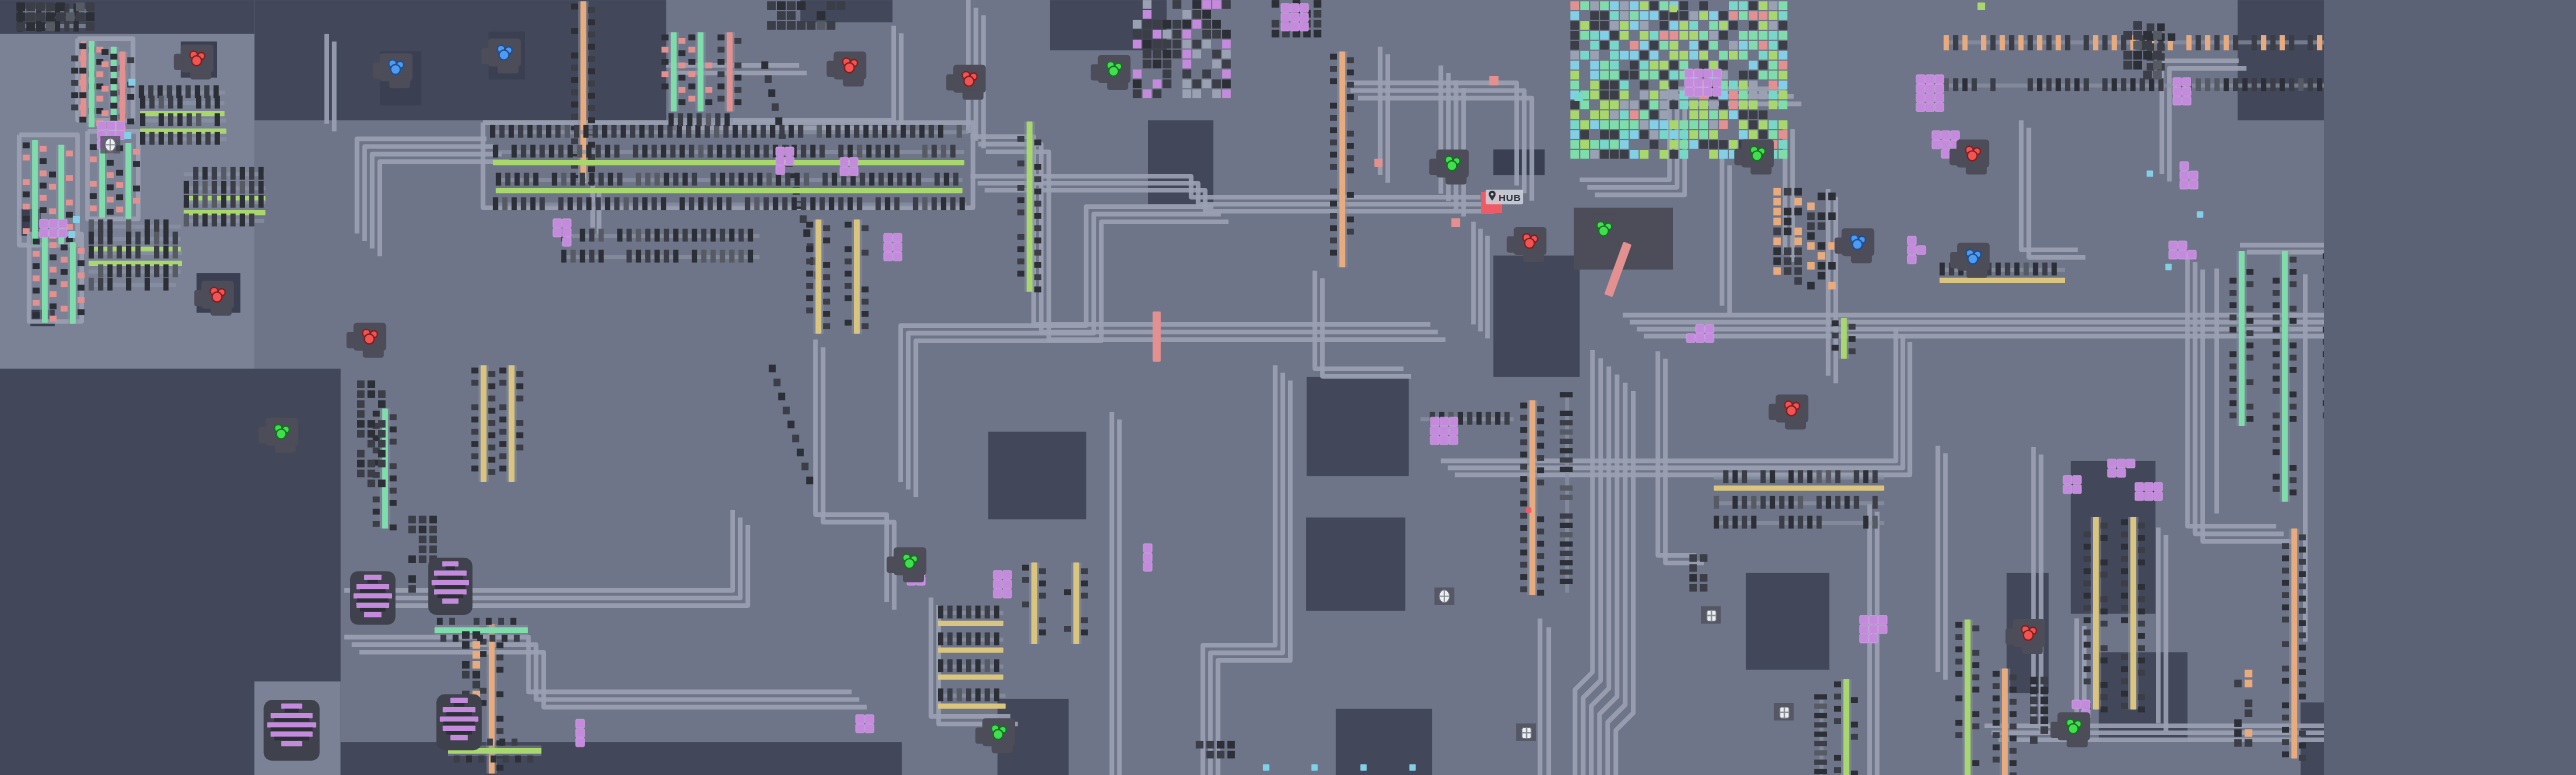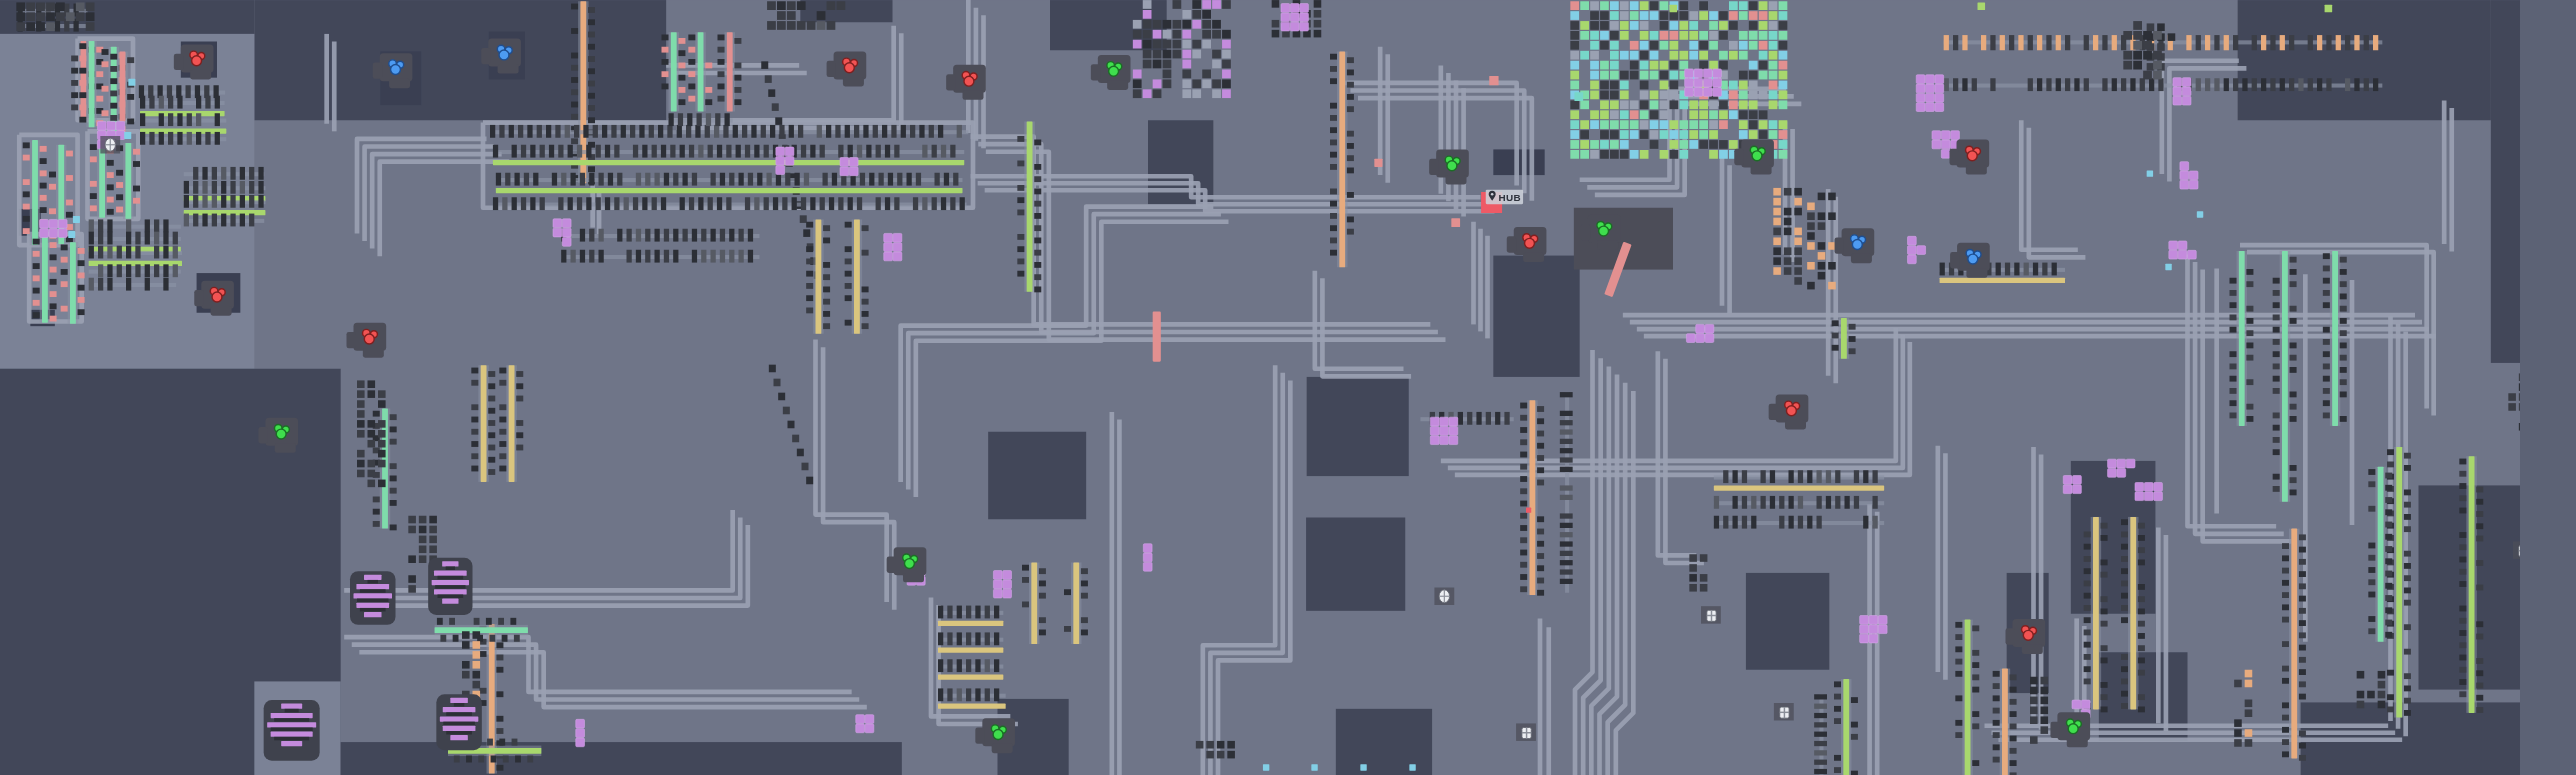--- a/index.html
+++ b/index.html
@@ -1,16 +1,16 @@
 <!DOCTYPE html>
 <html style="font-size:9.3px"><head>
 <meta charset="utf-8">
 <style>
   html,body{margin:0;padding:0;background:#5c6275;}
-  .viewport{position:relative;width:2520px;height:776px;overflow:hidden;
+  .viewport{position:relative;width:2324px;height:776px;overflow:hidden;
             font-family:"Liberation Sans", sans-serif;text-decoration:underline;}
   svg{position:absolute;left:0;top:0;display:block;}
   .hub-label-text{font-family:"Liberation Sans", sans-serif;font-weight:bold;
                   font-size:17px;letter-spacing:.5px;}
 </style>
 </head>
 <body>
 
 <div class="viewport" style="background: rgb(111, 117, 136);">
   <svg id="map" width="2576" height="776" viewBox="0 0 4416 1330">

